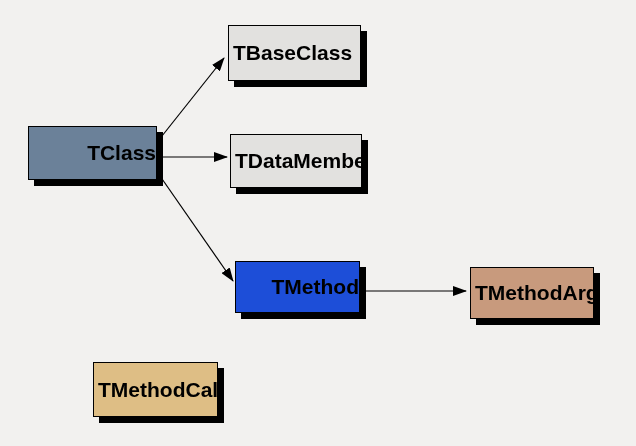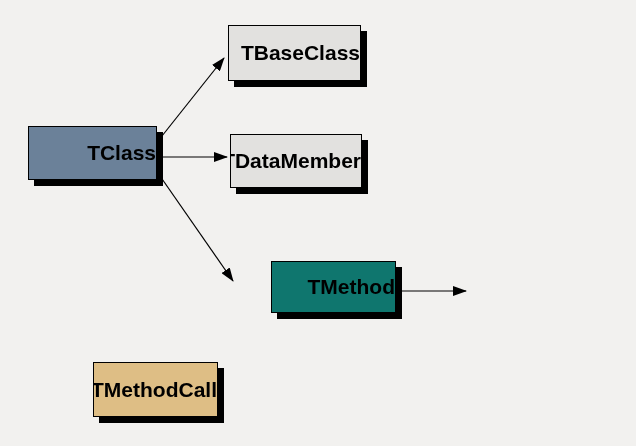--- a/index.html
+++ b/index.html
@@ -31,22 +31,22 @@
     white-space: nowrap;
     font-weight: bold;
     font-size: 21px;
     color: #000000;
     cursor: default;
   }
   .node.center {
     justify-content: flex-end;
   }
   .node.left {
-    justify-content: flex-end;
-    padding-left: 11px;
+    justify-content: flex-start;
+    padding-left: 4px;
   }
   .node-label {
     display: inline-block;
   }
 </style>
 </head>
 <body>
 
 <div class="canvas" style="background: rgb(242, 241, 239);">
   <svg class="edges-layer" width="636" height="446" viewBox="0 0 636 446" xmlns="http://www.w3.org/2000/svg">
@@ -62,19 +62,22 @@
     </svg>
 <div class="node center" style="left: 28px; top: 126px; width: 129px; height: 54px; background: rgb(107, 129, 153); border-color: rgb(0, 0, 0);">
       <span class="node-label">TClass</span>
     </div>
     <div class="node left" style="left: 228px; top: 25px; width: 133px; height: 56px; background: rgb(226, 225, 223); border-color: rgb(0, 0, 0);">
       <span class="node-label">TBaseClass</span>
     </div>
     <div class="node left" style="left: 230px; top: 134px; width: 132px; height: 54px; background: rgb(226, 225, 223); border-color: rgb(0, 0, 0);">
       <span class="node-label">TDataMember</span>
     </div>
-    <div class="node center" style="left: 235px; top: 261px; width: 125px; height: 52px; background: #0f766e; border-color: rgb(0, 0, 0); margin-left: 36px;">
+    <div class="node center" style="left: 235px; top: 261px; width: 125px; height: 52px; background: #1d4ed8; border-color: rgb(0, 0, 0);">
       <span class="node-label">TMethod</span>
+    </div>
+    <div class="node left" style="left: 470px; top: 267px; width: 124px; height: 52px; background: rgb(200, 154, 125); border-color: rgb(0, 0, 0);">
+      <span class="node-label">TMethodArg</span>
     </div>
     <div class="node left" style="left: 93px; top: 362px; width: 125px; height: 55px; background: rgb(222, 190, 133); border-color: rgb(0, 0, 0);">
       <span class="node-label">TMethodCall</span>
     </div>
   </div>
 
 </body></html>

